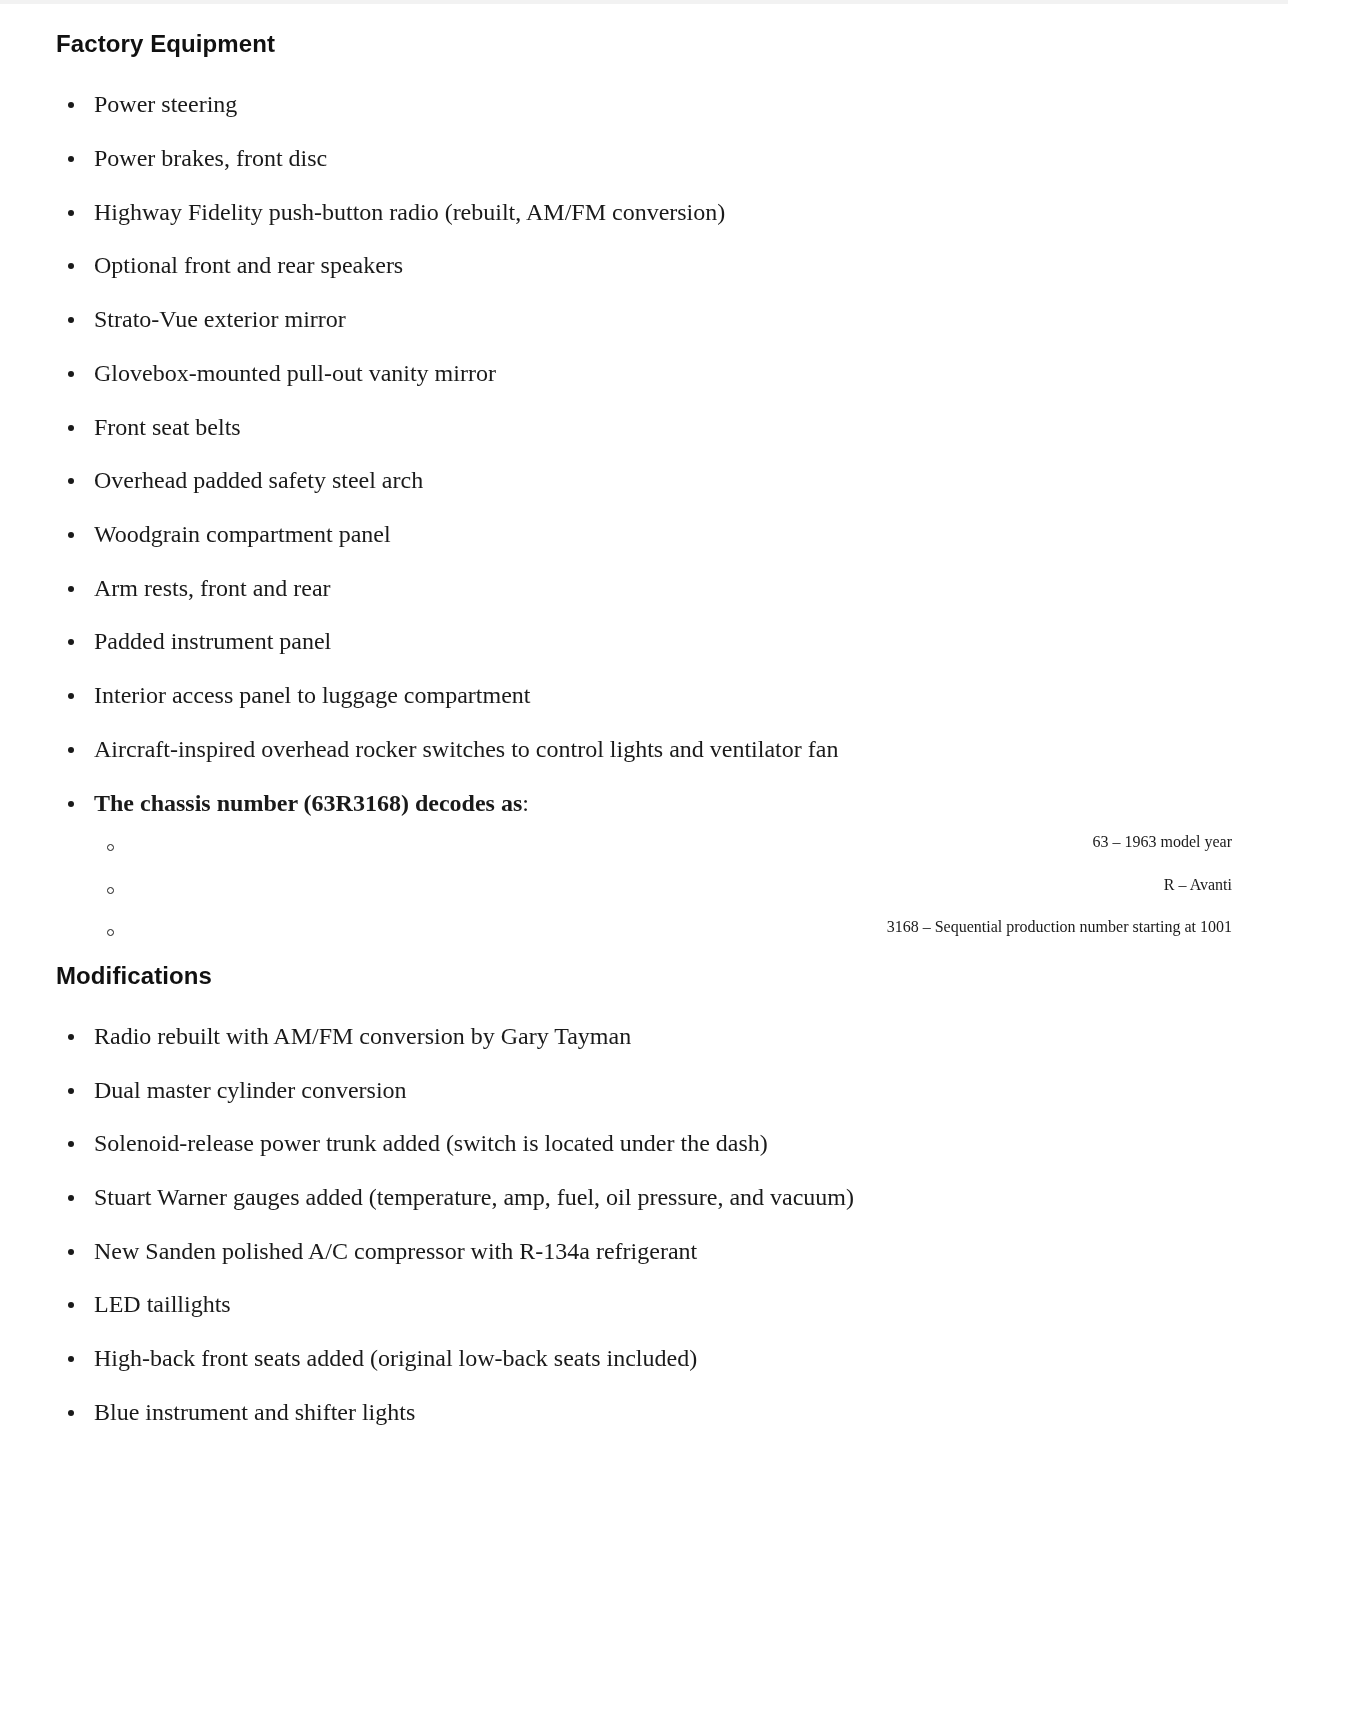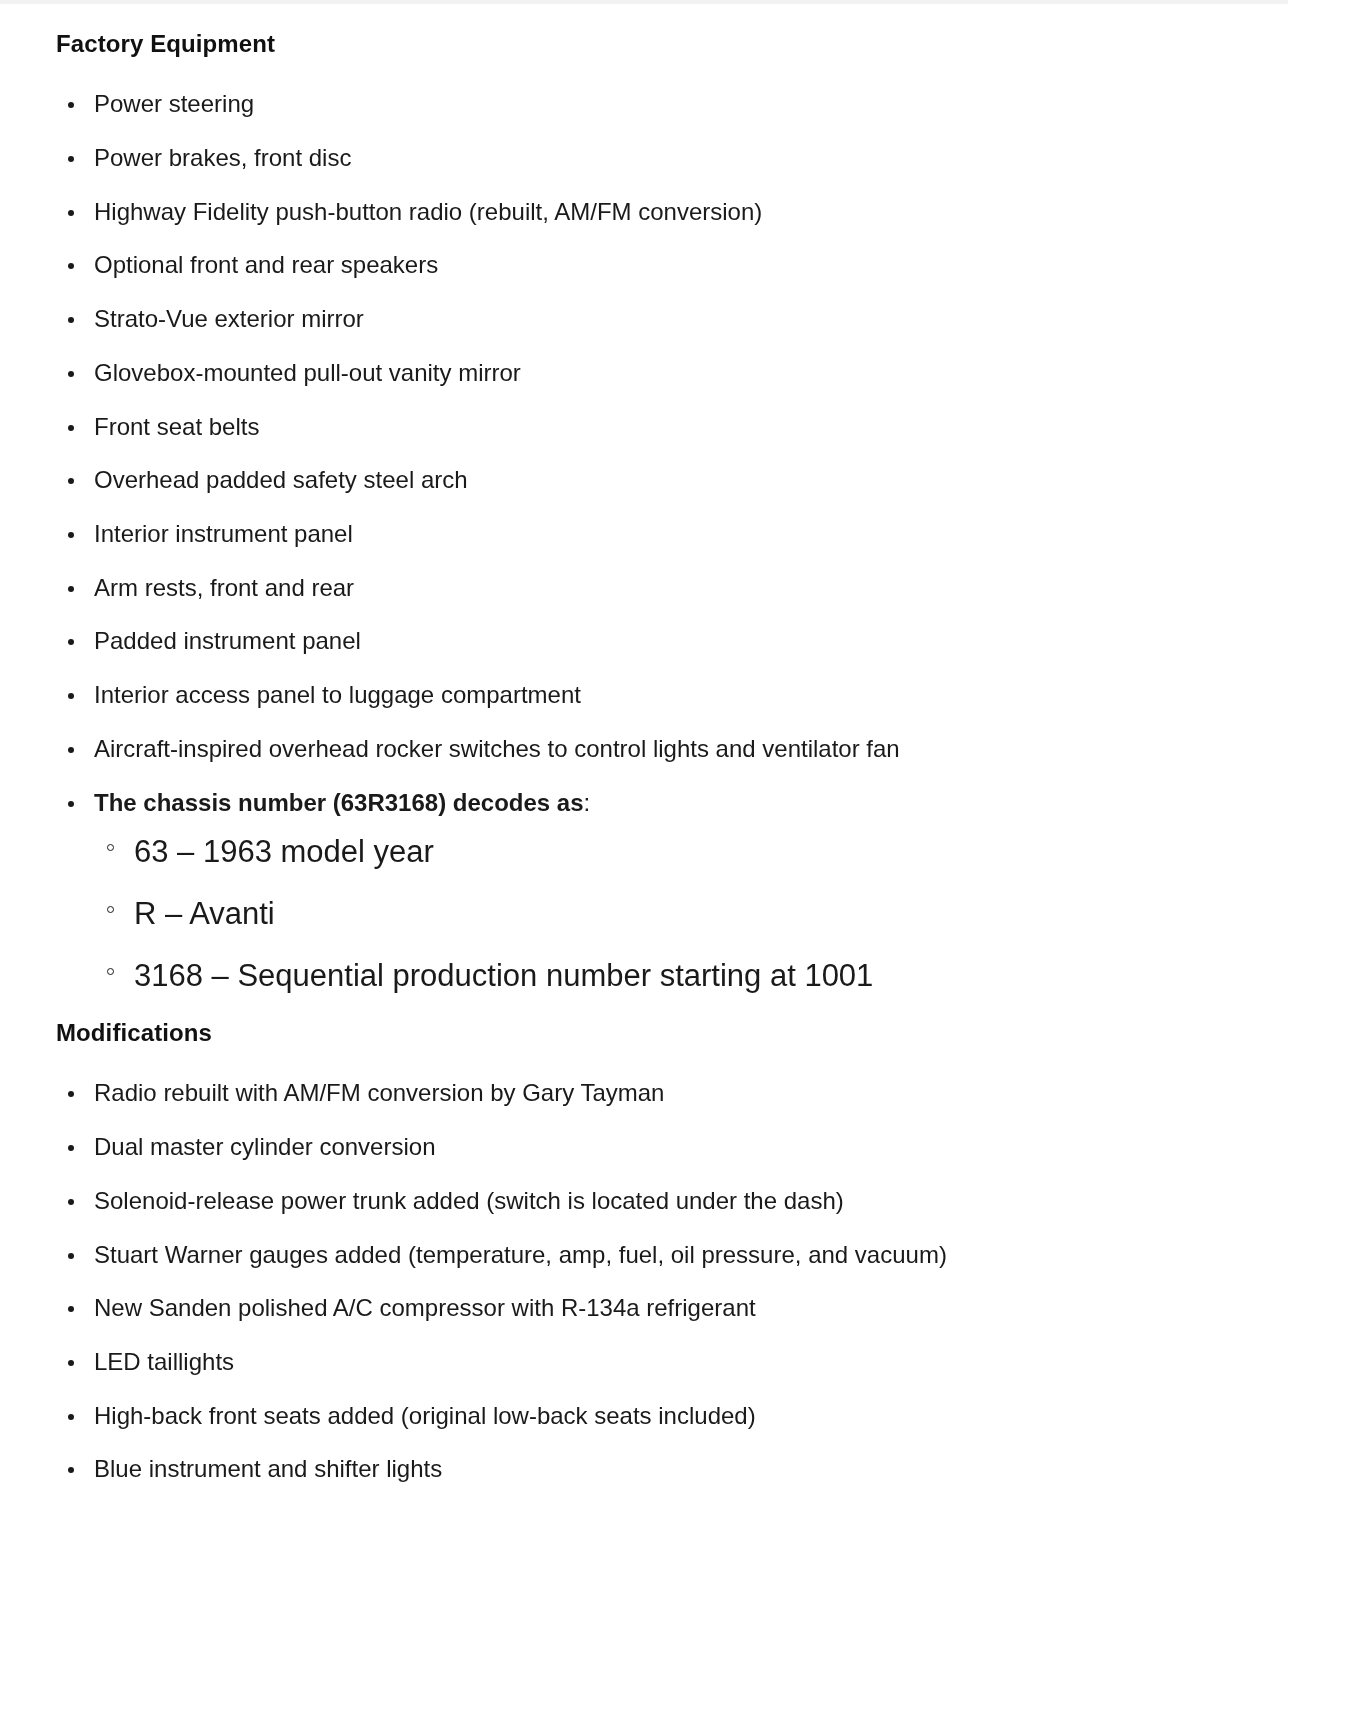--- a/index.html
+++ b/index.html
@@ -41,20 +41,21 @@
     margin: 0;
     padding: 0;
   }
   ul.bullets > li {
     position: relative;
     padding-left: 38px;
     font-size: 24px;
     line-height: 1.28;
     margin-bottom: 23px;
     color: #1a1a1a;
+    font-family: Liberation Serif, serif;
   }
   ul.bullets > li::before {
     content: "";
     position: absolute;
     left: 12px;
     top: 13px;
     width: 6px;
     height: 6px;
     border-radius: 50%;
     background: #1a1a1a;
@@ -67,25 +68,26 @@
     font-weight: normal;
   }
   ul.subbullets {
     list-style: none;
     margin: 14px 0 0 0;
     padding: 0;
   }
   ul.subbullets > li {
     position: relative;
     padding-left: 40px;
-    font-size: 31px;
+    font-size: 16px;
     font-weight: normal;
     line-height: 1.28;
     margin-bottom: 22px;
     color: #1a1a1a;
+    text-align: right;
   }
   ul.subbullets > li::before {
     content: "";
     position: absolute;
     left: 13px;
     top: 12px;
     width: 7px;
     height: 7px;
     border-radius: 50%;
     border: 1.5px solid #1a1a1a;
@@ -106,21 +108,21 @@
     <h2 class="section-heading">Factory Equipment</h2>
     <ul class="bullets">
       <li><span>Power steering</span></li>
       <li><span>Power brakes, front disc</span></li>
       <li><span>Highway Fidelity push-button radio (rebuilt, AM/FM conversion)</span></li>
       <li><span>Optional front and rear speakers</span></li>
       <li><span>Strato-Vue exterior mirror</span></li>
       <li><span>Glovebox-mounted pull-out vanity mirror</span></li>
       <li><span>Front seat belts</span></li>
       <li><span>Overhead padded safety steel arch</span></li>
-      <li><span>Interior instrument panel</span></li>
+      <li><span>Woodgrain compartment panel</span></li>
       <li><span>Arm rests, front and rear</span></li>
       <li><span>Padded instrument panel</span></li>
       <li><span>Interior access panel to luggage compartment</span></li>
       <li><span>Aircraft-inspired overhead rocker switches to control lights and ventilator fan</span></li>
       <li class="bold-item">
         <span>The chassis number (63R3168) decodes as</span><span class="trailing">:</span>
         <ul class="subbullets">
           <li><span>63 – 1963 model year</span></li>
           <li><span>R – Avanti</span></li>
           <li><span>3168 – Sequential production number starting at 1001</span></li>

